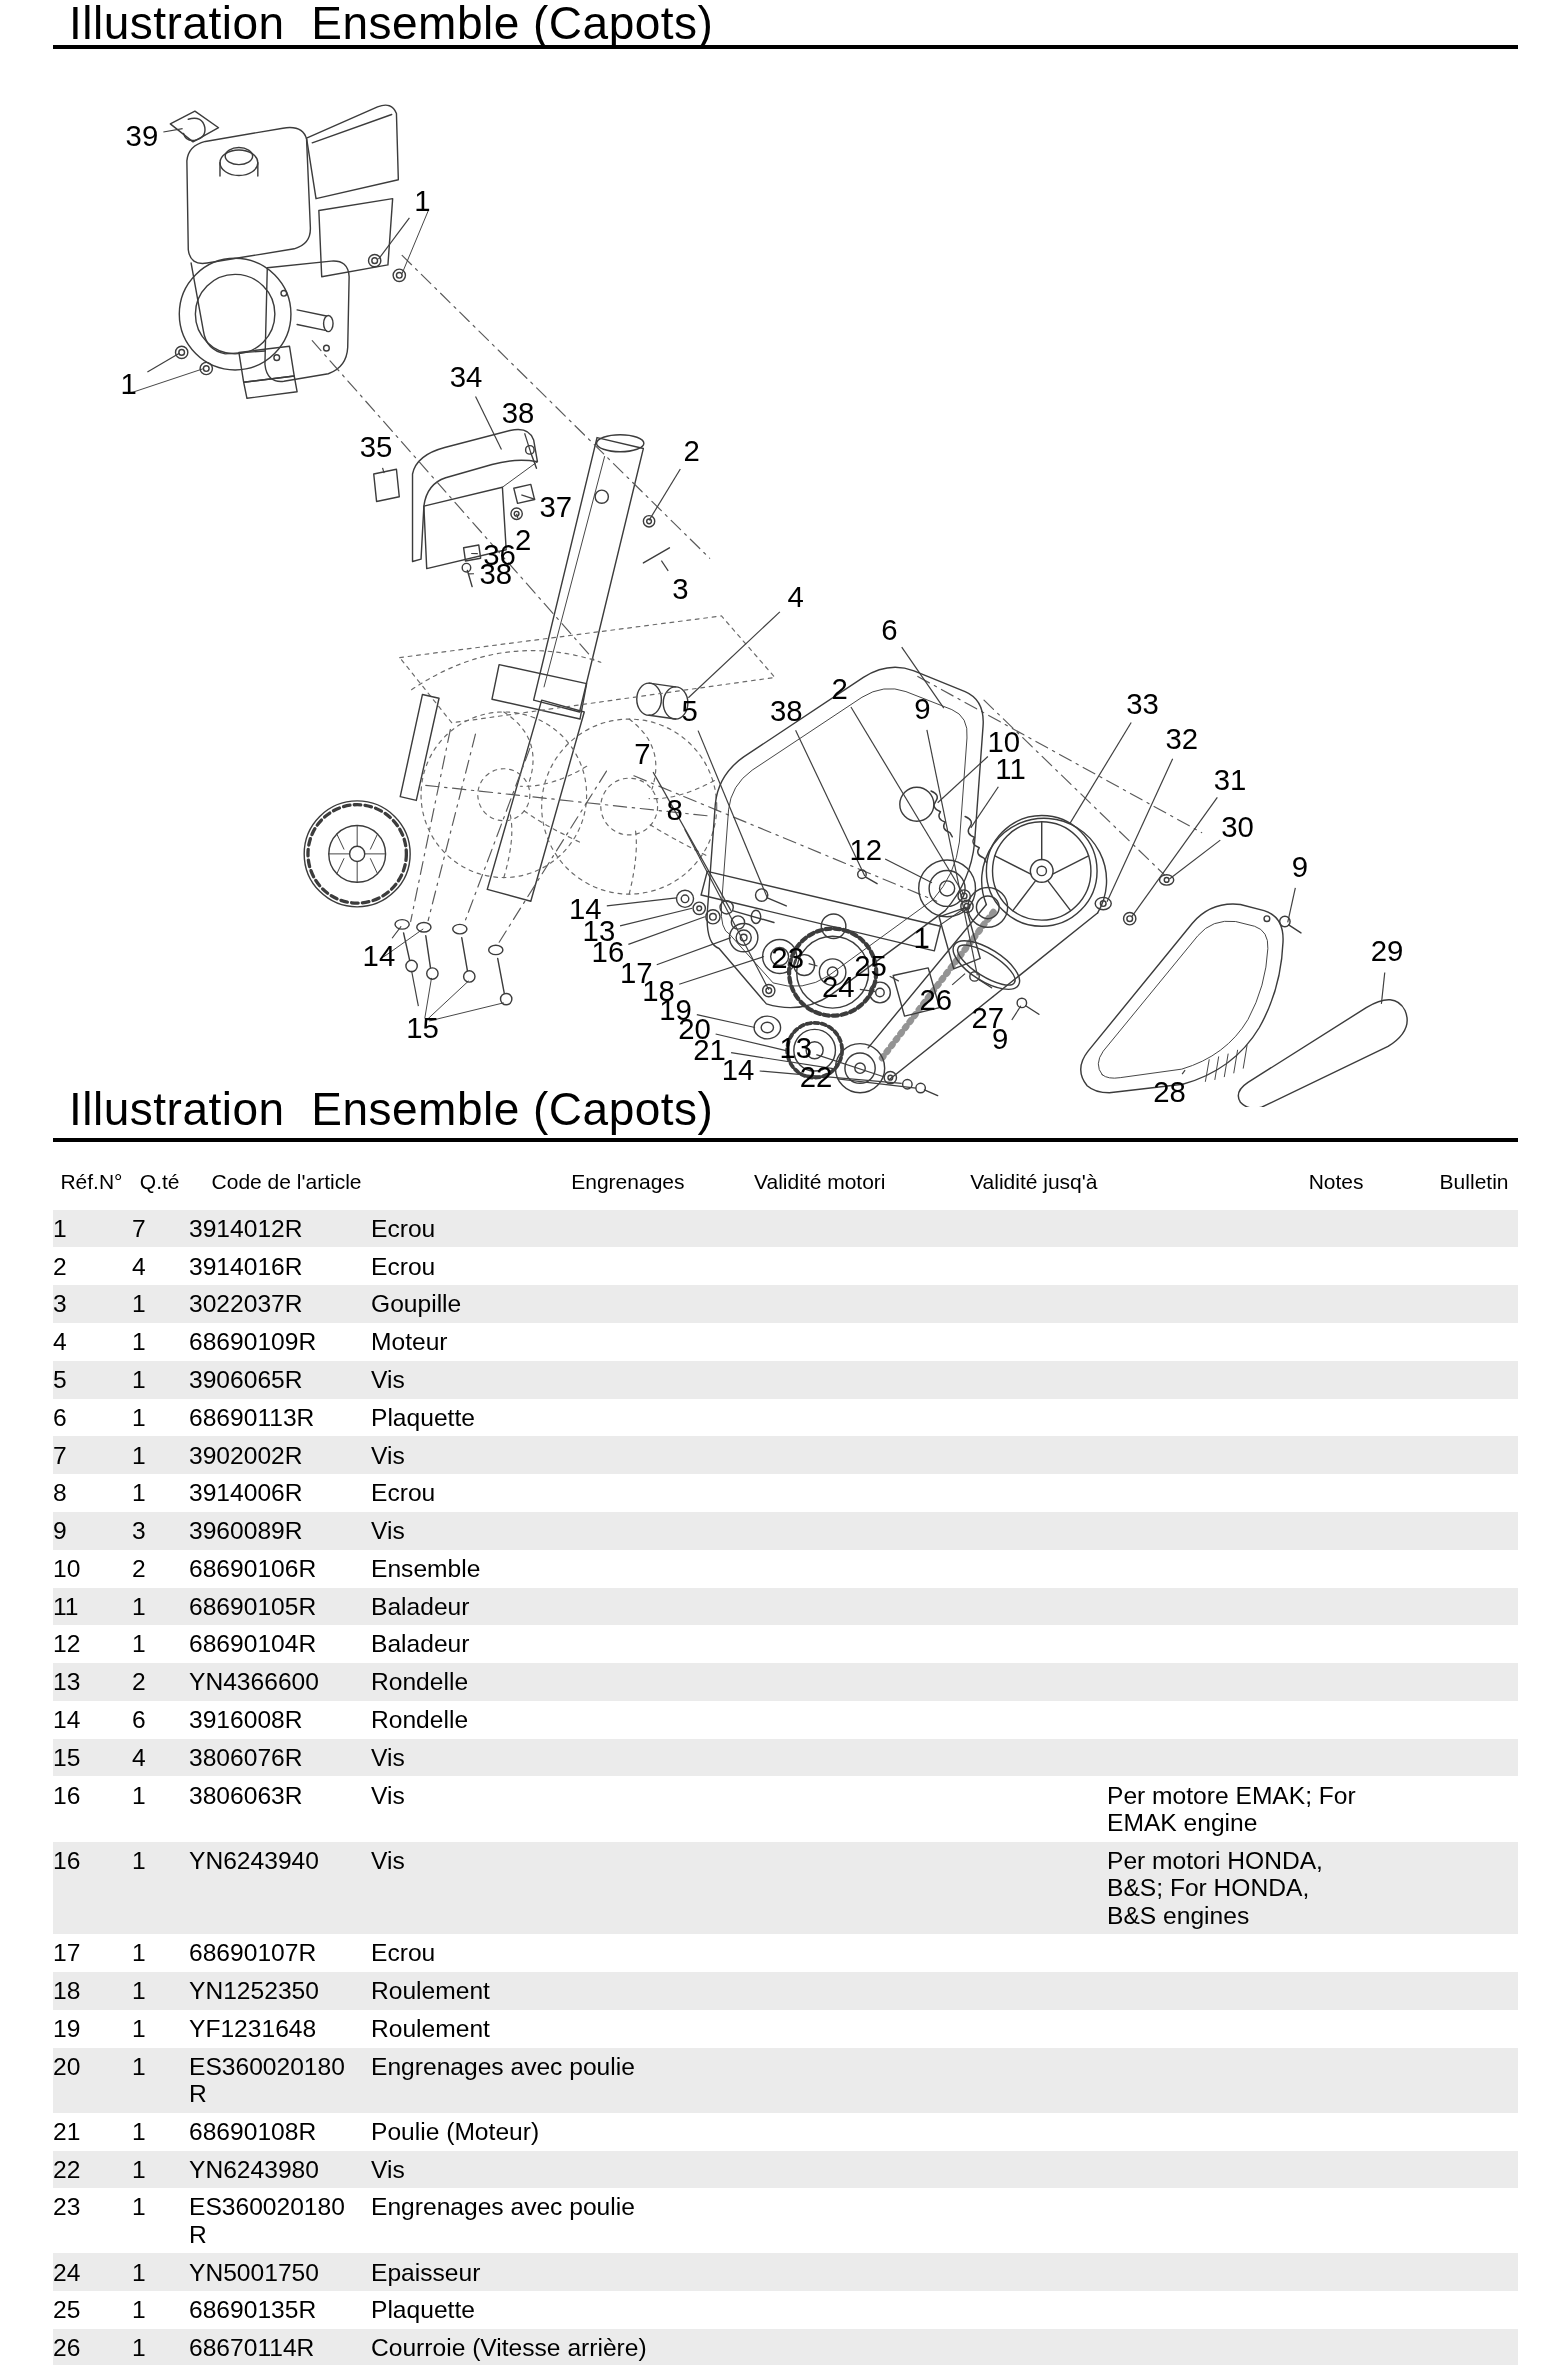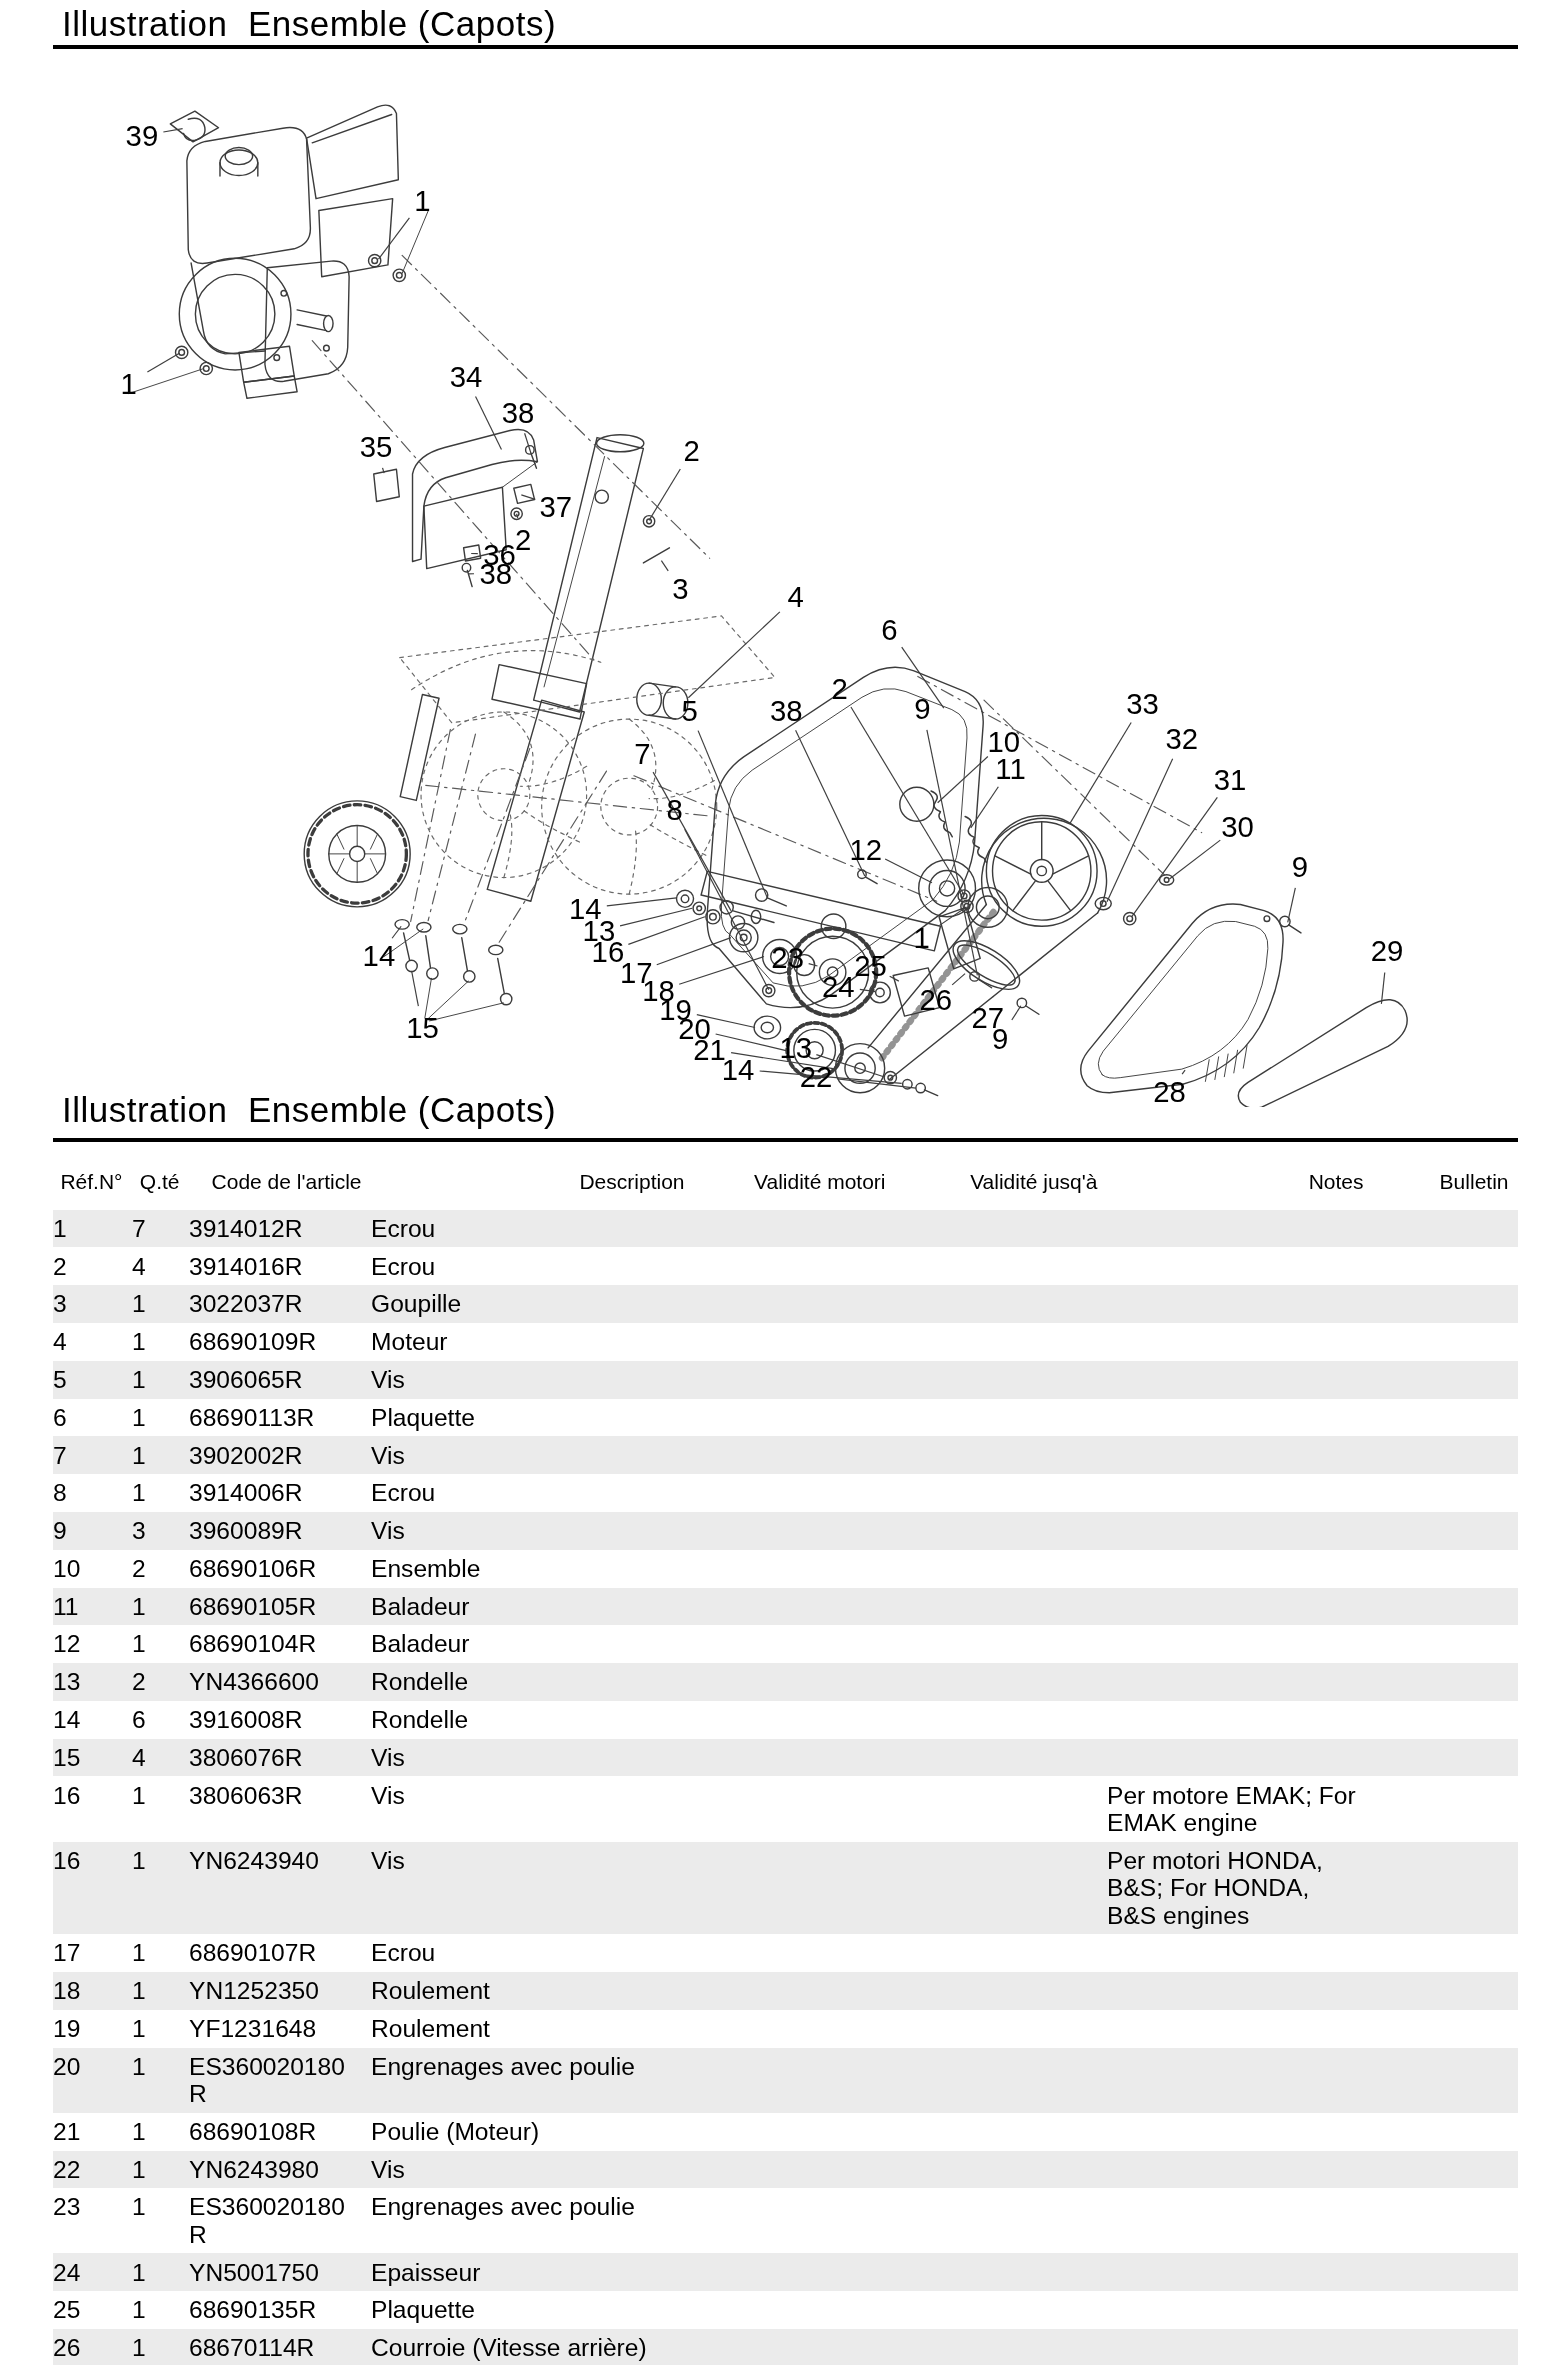--- a/index.html
+++ b/index.html
@@ -1,18 +1,18 @@
 <!DOCTYPE html>
 <html style="font-size:7.6px"><head>
 <meta charset="utf-8">
 <style>
   html,body{margin:0;padding:0;background:#ffffff;}
   .page{position:relative;width:1564px;height:2862px;background:#fff;overflow:hidden;
         font-family:"Liberation Sans","DejaVu Sans",sans-serif;color:#101010;}
-  .title{position:absolute;left:62px;font-size:35px;line-height:41px;color:#000;
+  .title{position:absolute;left:69px;font-size:46px;line-height:41px;color:#000;
          white-space:pre;letter-spacing:0.5px;}
   .rule{position:absolute;left:53px;width:1465px;height:4.3px;background:#000;}
   #title-top{top:2.8px;}
   #rule-top{top:45px;}
   #title-table{top:1089px;}
   #rule-table{top:1138px;}
   svg.diagram{position:absolute;left:0;top:52px;width:1564px;height:1055px;}
   .art path,.art circle,.art ellipse,.art line,.art polyline,.art rect{
      fill:none;stroke:#3c3c3c;stroke-width:3;stroke-linecap:round;stroke-linejoin:round;}
   .art .ph{stroke:#6a6a6a;stroke-width:2.5;stroke-dasharray:8 10;}
@@ -363,21 +363,21 @@
           <col style="width:201px">
           <col style="width:212px">
           <col style="width:266px">
           <col style="width:145px">
         </colgroup>
       <thead>
           <tr id="head-row">
             <th>Réf.N°</th>
             <th>Q.té</th>
             <th>Code de l'article</th>
-            <th>Description</th>
+            <th>Engrenages</th>
             <th>Validité motori</th>
             <th>Validité jusq'à</th>
             <th>Notes</th>
             <th>Bulletin</th>
           </tr>
         </thead>
       <tbody id="body-rows">
           <tr>
             <td>1</td>
             <td>7</td>

